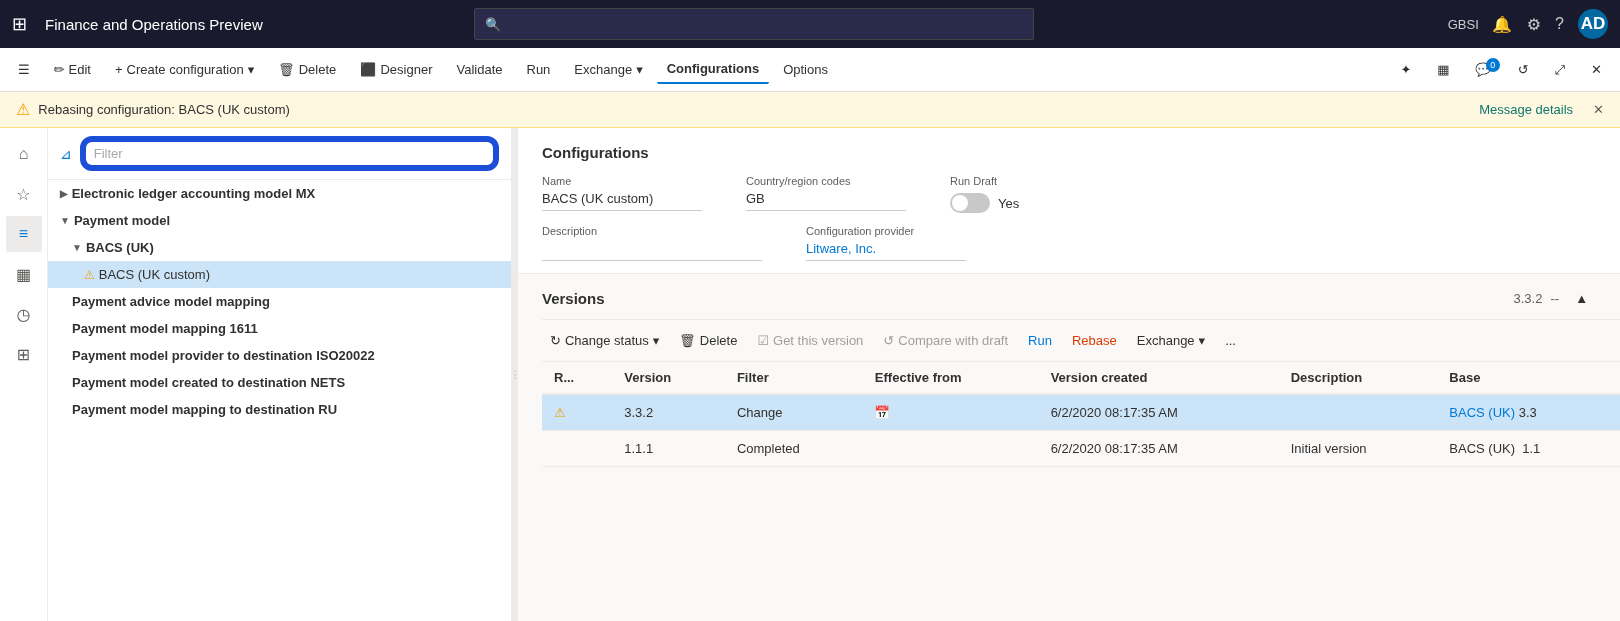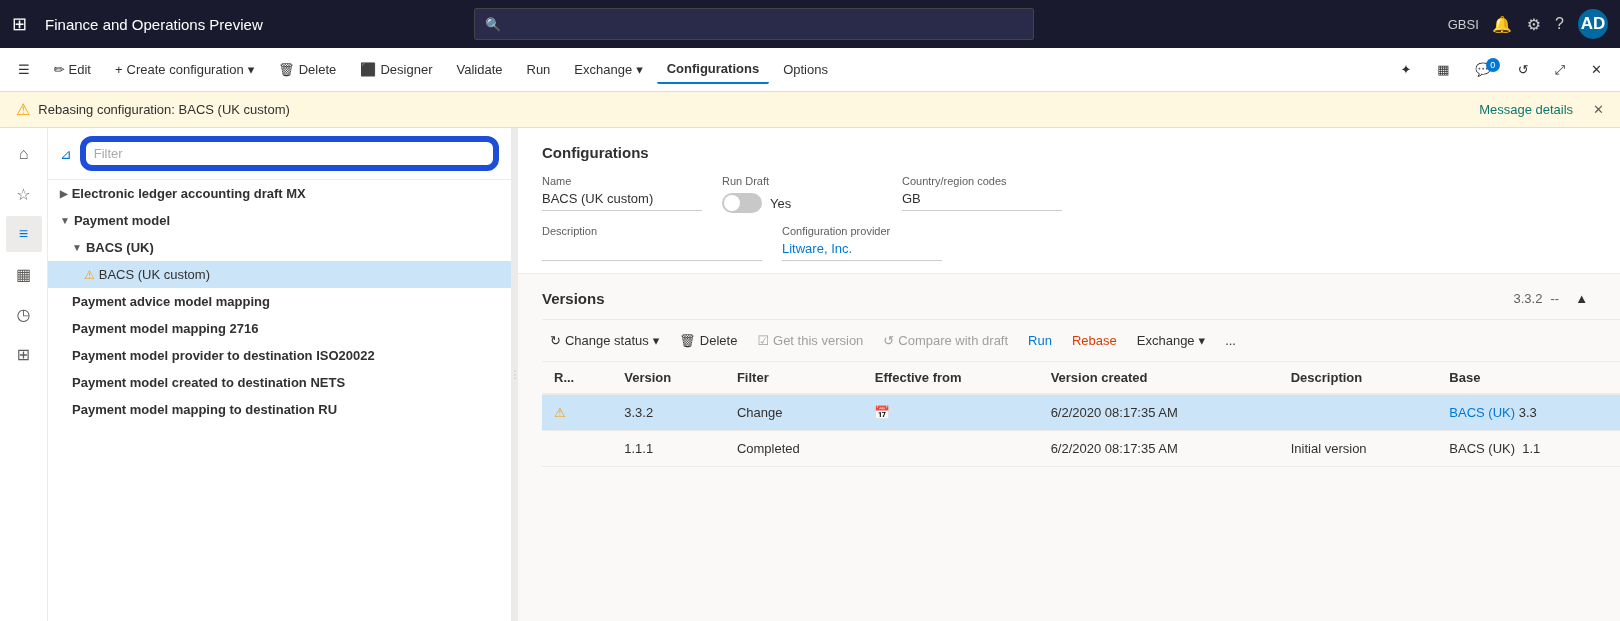--- a/index.html
+++ b/index.html
@@ -178,21 +178,21 @@
       background: #fff;
       padding: 16px 24px 12px;
       border-bottom: 1px solid #edebe9;
     }
     .config-section-title {
       font-size: 15px; font-weight: 600; color: #323130;
       margin-bottom: 14px;
     }
     .config-fields {
       display: flex;
-      gap: 20px;
+      gap: 44px;
       flex-wrap: wrap;
     }
     .field-group { display: flex; flex-direction: column; gap: 2px; min-width: 160px; }
     .field-label { font-size: 11px; color: #605e5c; }
     .field-value {
       font-size: 13px; color: #323130;
       border-bottom: 1px solid #ccc;
       padding: 2px 0 4px;
       min-width: 160px;
     }
@@ -371,21 +371,21 @@
 
   <div class="tree-panel">
     <div class="tree-filter">
       <span class="filter-icon">⊿</span>
       <input class="filter-input" type="text" placeholder="Filter" style="">
     </div>
     <div class="tree-content">
 
       <div class="tree-item level1">
         <span class="chevron">▶</span>
-        <span>Electronic ledger accounting draft MX</span>
+        <span>Electronic ledger accounting model MX</span>
       </div>
 
       <div class="tree-item level1">
         <span class="chevron">▼</span>
         <span>Payment model</span>
       </div>
 
       <div class="tree-item level2">
         <span class="chevron">▼</span>
         <span>BACS (UK)</span>
@@ -393,21 +393,21 @@
 
       <div class="tree-item level3 selected">
         <span class="warning-tri">⚠</span>
         <span>BACS (UK custom)</span>
       </div>
 
       <div class="tree-item level2">
         <span>Payment advice model mapping</span>
       </div>
       <div class="tree-item level2">
-        <span>Payment model mapping 2716</span>
+        <span>Payment model mapping 1611</span>
       </div>
       <div class="tree-item level2">
         <span>Payment model provider to destination ISO20022</span>
       </div>
       <div class="tree-item level2">
         <span>Payment model created to destination NETS</span>
       </div>
       <div class="tree-item level2">
         <span>Payment model mapping to destination RU</span>
       </div>
@@ -417,33 +417,33 @@
   <div class="resize-handle">⋮</div>
 
   <div class="content-panel">
 
     <div class="config-header">
       <div class="config-section-title">Configurations</div>
       <div class="config-fields">
         <div class="field-group">
           <span class="field-label">Name</span>
           <span class="field-value">BACS (UK custom)</span>
+        </div>
+        <div class="field-group">
+          <span class="field-label">Country/region codes</span>
+          <span class="field-value">GB</span>
         </div>
         <div class="field-group">
           <span class="field-label">Run Draft</span>
           <div class="toggle-container">
             <div class="toggle">
               <div class="toggle-knob"></div>
             </div>
             <span>Yes</span>
           </div>
-        </div>
-        <div class="field-group">
-          <span class="field-label">Country/region codes</span>
-          <span class="field-value">GB</span>
         </div>
       </div>
       <div class="config-fields" style="margin-top:12px;">
         <div class="field-group">
           <span class="field-label">Description</span>
           <span class="field-value" style="min-width:220px;">&nbsp;</span>
         </div>
         <div class="field-group">
           <span class="field-label">Configuration provider</span>
           <span class="field-value field-link">Litware, Inc.</span>

